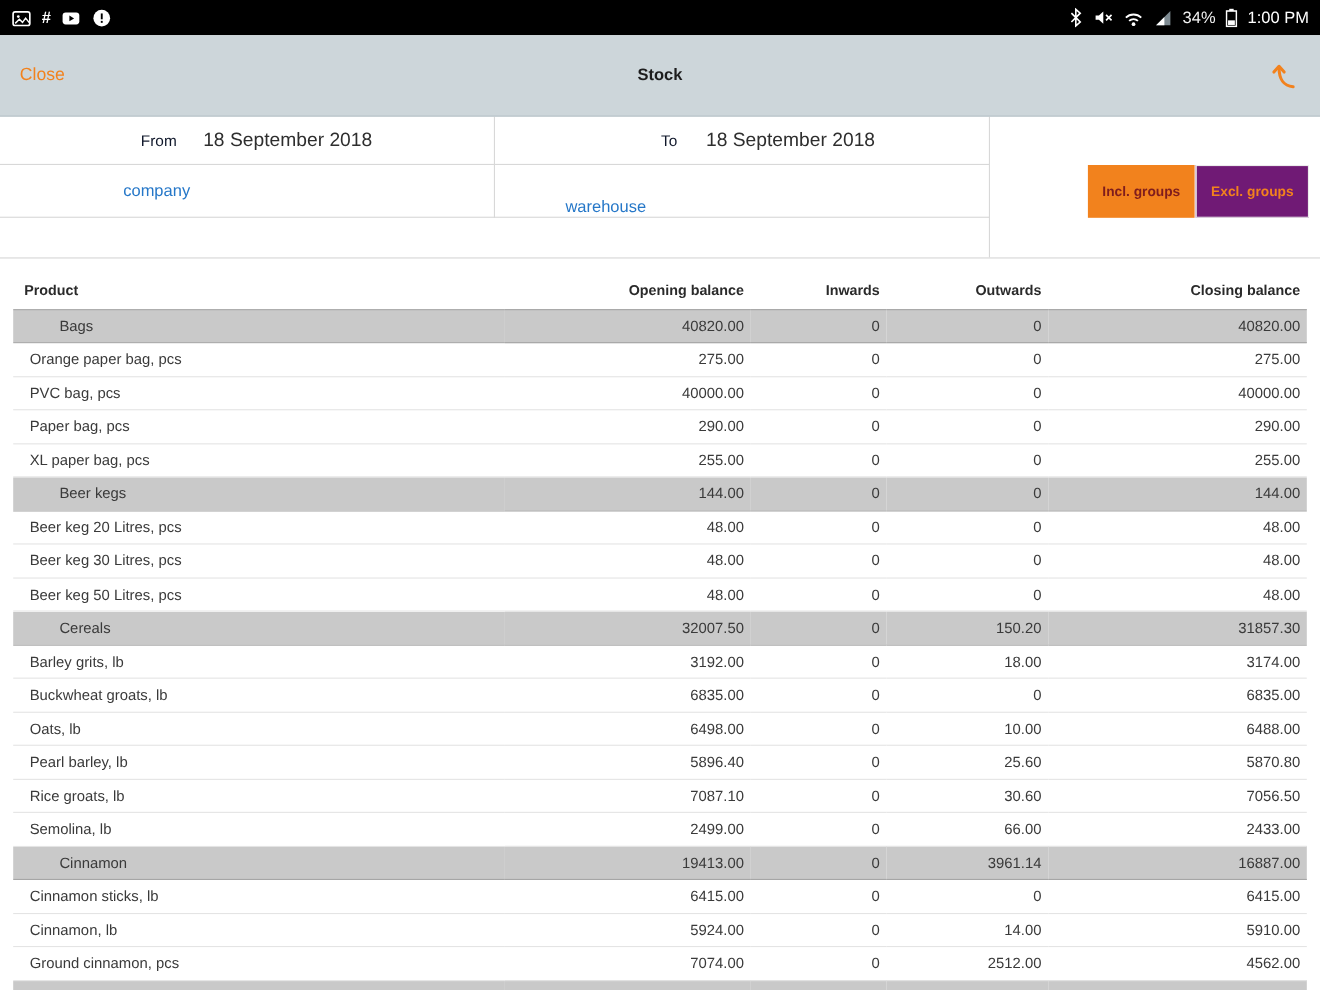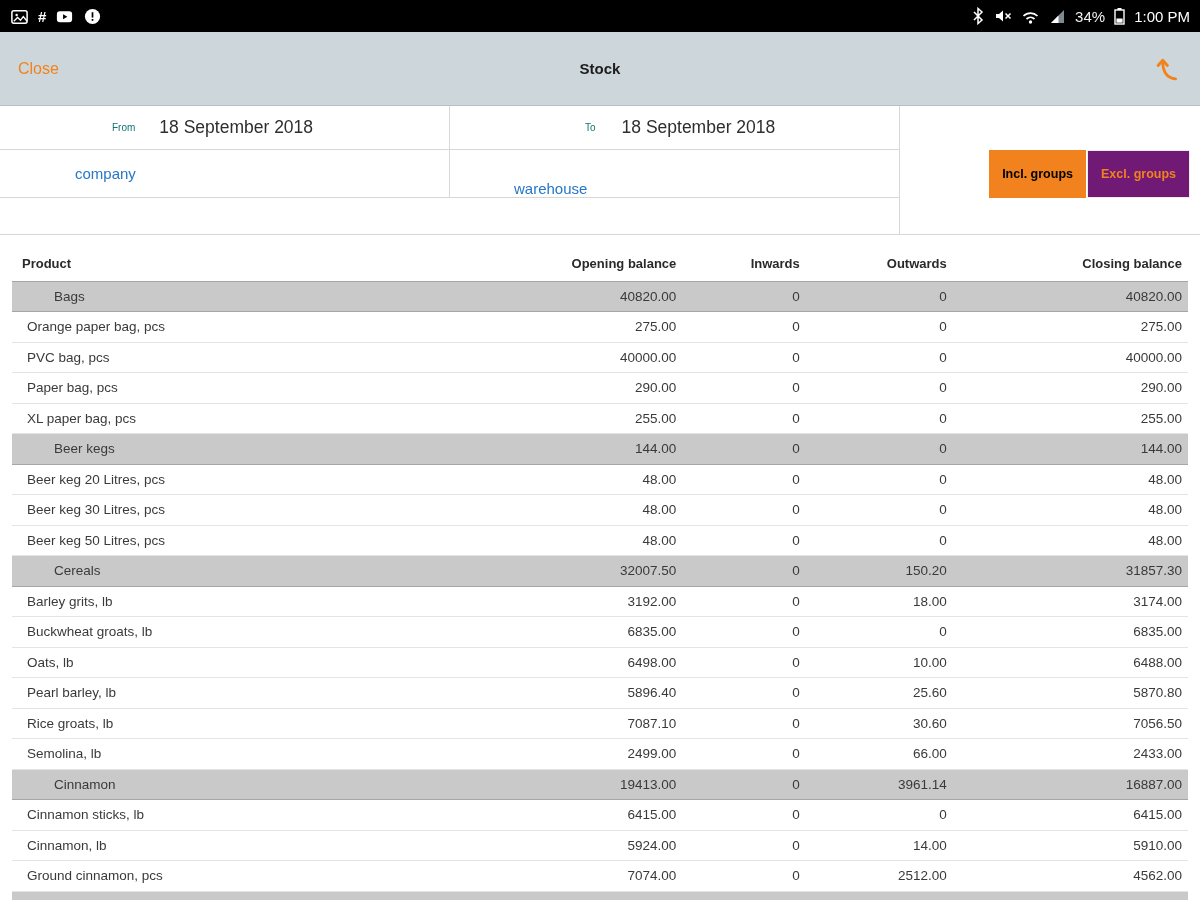--- a/index.html
+++ b/index.html
@@ -30,29 +30,29 @@
   .r2 { height:48px; }
   .r3 { height:36px; }
   .cell { display:flex; align-items:center; }
   .c1 { width:450px; }
   .c2 { width:450px; }
   .c3 { width:300px; }
   .r1 .c1, .r1 .c2, .r2 .c1, .r2 .c2 { border-right:1px solid #d8d8d8; border-bottom:1px solid #d8d8d8; }
   .r3 .c2 { border-right:1px solid #d8d8d8; }
   .r1 .c1 { padding-left:112px; gap:24px; }
   .r1 .c2 { padding-left:135px; gap:26px; }
-  .r2 .c1 { padding-left:75px; }
+  .r2 .c1 { padding-left:112px; }
   .r2 .c2 { padding-left:64px;align-items:flex-end; }
-  .f-label { color:#0f766e; font-size:10px; }
+  .f-label { color:#0f172a; font-size:14px;margin-left:16px; }
   .f-date { color:#2e2e2e; font-size:17.5px; cursor:pointer; }
   .f-link { color:#2577C8; font-size:15px; cursor:pointer; }
   .btn-area { justify-content:flex-end; padding-right:10px; gap:1px; align-items:stretch; }
   .grp-btn { border:none; font-size:12.5px; font-weight:bold; padding:0 13px;
     cursor:pointer; font-family:"Liberation Sans", sans-serif; }
-  .grp-btn.incl { background:#F2821D; color:#000000; }
+  .grp-btn.incl { background:#F2821D; color:#7f1d1d; }
   .grp-btn.excl { background:#701a75; color:#F2821D; border:1px solid #ececec; }
 
   
   .table-wrap { margin:12px 12px 0 12px; }
   table { width:100%; border-collapse:collapse; table-layout:fixed; }
   col.w-product { width:38%; }
   col.w-open    { width:19%; }
   col.w-in      { width:10.5%; }
   col.w-out     { width:12.5%; }
   col.w-close   { width:20%; }

